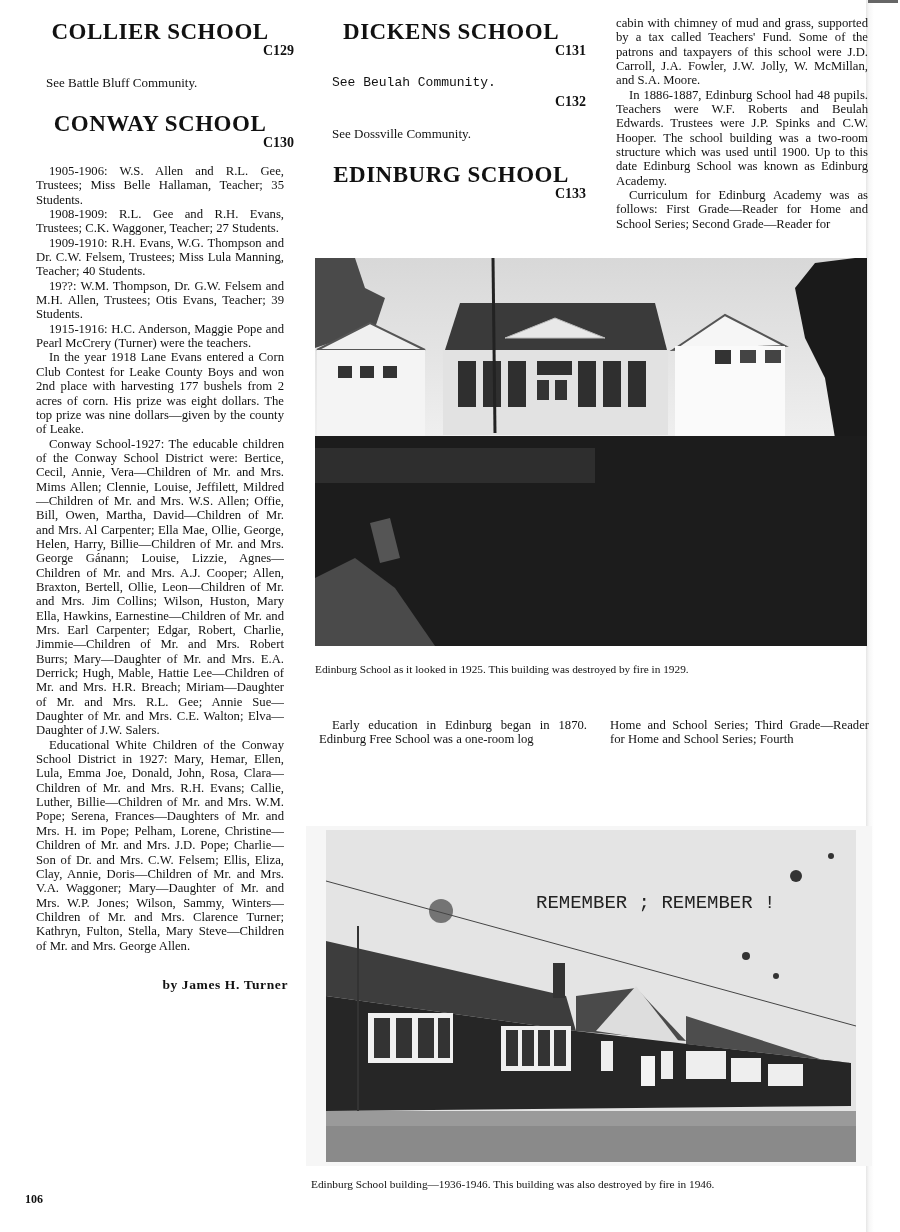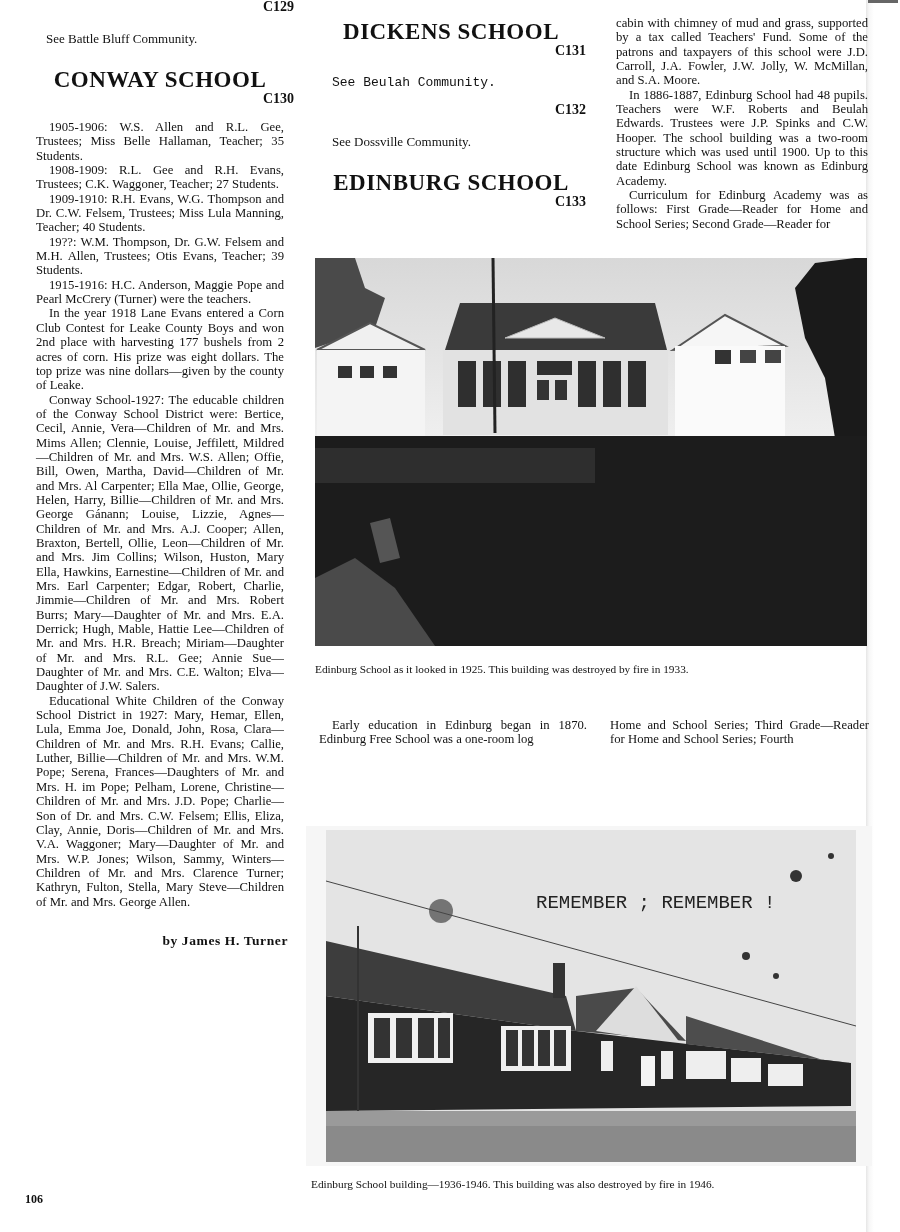--- a/index.html
+++ b/index.html
@@ -20,21 +20,21 @@
 
   .heading {
     font-family: "Liberation Serif", "DejaVu Serif", serif; font-weight: bold;
     font-size: 23px; letter-spacing: 0.5px; text-align: center; line-height: 24px; margin: 0;
   }
   .code {
     font-family: "Liberation Serif", serif; font-weight: bold; font-size: 14px;
     text-align: right; line-height: 14px; margin: 0;
   }
   .see {
-    font-family: "Liberation Serif", serif; font-size: 13px; line-height: 16px; margin: 12px;
+    font-family: "Liberation Serif", serif; font-size: 13px; line-height: 16px; margin: 4px;
   }
   .body-text {
     font-family: "Liberation Serif", serif; font-size: 12.7px; line-height: 14.35px;
     text-align: justify; hyphens: none; margin: 4px;
   }
   .body-text p { margin: 0; text-indent: 13px; }
   .byline {
     font-family: "Liberation Serif", serif; font-weight: bold; font-size: 13.5px;
     text-align: right; letter-spacing: 0.6px;
   }
@@ -54,20 +54,21 @@
 </head>
 <body>
 
 <div class="page">
 
   <div class="right-edge">
       <div class="tab"></div>
     </div>
 
   <div class="col col1">
+    <h2 class="heading" style="margin-top:20px;">COLLIER SCHOOL</h2>
     <div class="code" style="margin-right:-6px;">C129</div>
     <p class="see" style="margin-top:17px;margin-left:14px;">See Battle Bluff Community.</p>
 
     <h2 class="heading" style="margin-top:21px;">CONWAY SCHOOL</h2>
     <div class="code" style="margin-right:-6px;">C130</div>
 
     <div class="body-text" style="margin-top:14px;">
       <p>1905-1906: W.S. Allen and R.L. Gee, Trustees; Miss Belle Hallaman, Teacher; 35 Students.</p>
       <p>1908-1909: R.L. Gee and R.H. Evans, Trustees; C.K. Waggoner, Teacher; 27 Students.</p>
       <p>1909-1910: R.H. Evans, W.G. Thompson and Dr. C.W. Felsem, Trustees; Miss Lula Manning, Teacher; 40 Students.</p>
@@ -137,21 +138,21 @@
       <rect x="400" y="92" width="16" height="14" fill="#333"></rect>
         <rect x="425" y="92" width="16" height="13" fill="#444"></rect>
         <rect x="450" y="92" width="16" height="13" fill="#444"></rect>
 
       <rect x="0" y="178" width="552" height="210" fill="#1c1c1c"></rect>
       <rect x="0" y="190" width="280" height="35" fill="#2e2e2e"></rect>
       <path d="M0 320 L40 300 L80 330 L120 388 L0 388 Z" fill="#4a4a4a"></path>
       <path d="M55 265 L75 260 L85 300 L65 305 Z" fill="#555"></path>
     </svg>
   </div>
-  <div class="caption" style="left:315px; top:662px;">Edinburg School as it looked in 1925. This building was destroyed by fire in 1933.</div>
+  <div class="caption" style="left:315px; top:662px;">Edinburg School as it looked in 1925. This building was destroyed by fire in 1929.</div>
 
   <div class="lower-left body-text">
     <p>Early education in Edinburg began in 1870. Edinburg Free School was a one-room log</p>
   </div>
   <div class="lower-right body-text">
     <p style="text-indent:0">Home and School Series; Third Grade—Reader for Home and School Series; Fourth</p>
   </div>
 
   <div class="photo" style="left:306px; top:826px; width:566px; height:340px; background:#fef9c3;">
     <svg width="566" height="340" viewBox="0 0 566 340">

